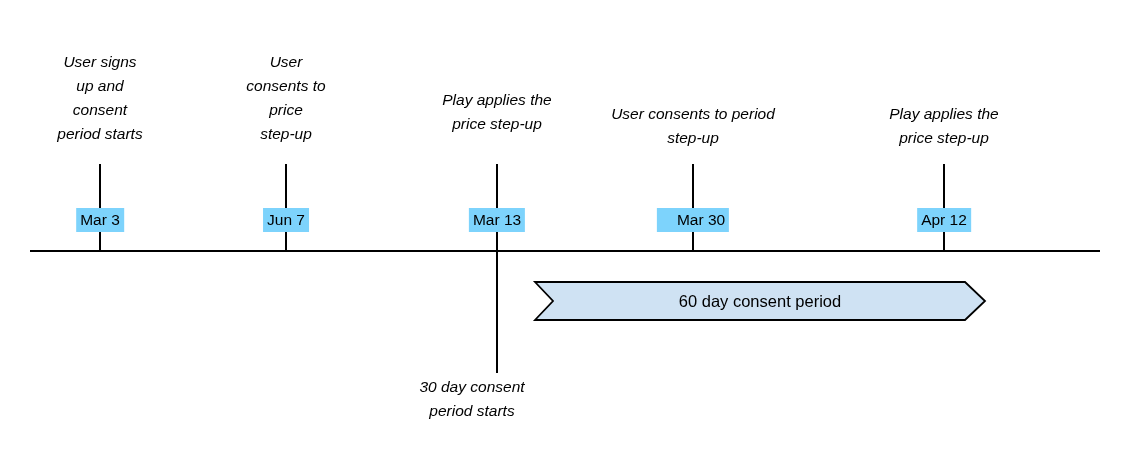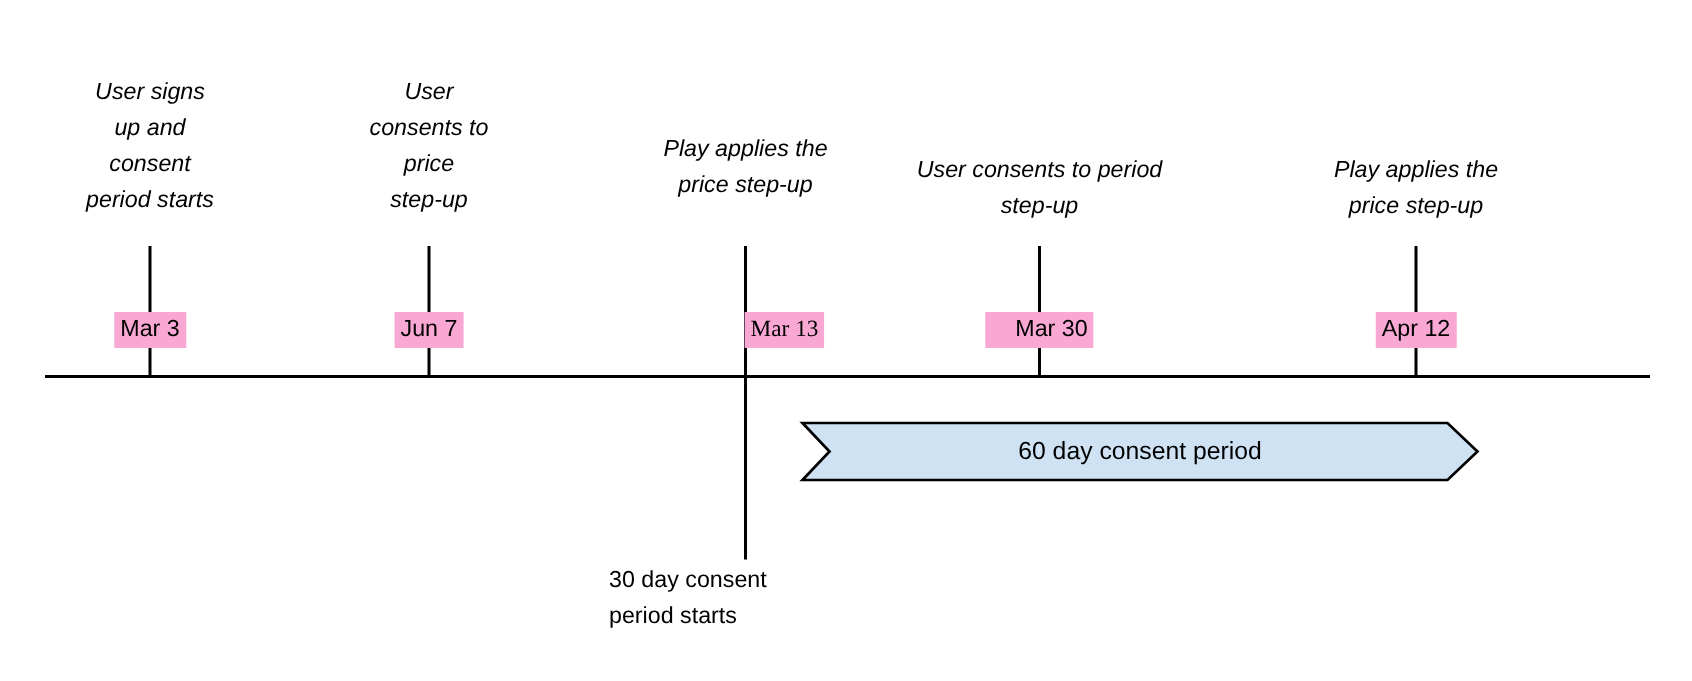--- a/index.html
+++ b/index.html
@@ -34,40 +34,40 @@
   }
   .tick {
     position: absolute;
     width: 2px;
     background: #000000;
   }
   .date-badge {
     position: absolute;
     top: 208px;
     transform: translateX(-50%);
-    background: #f9a8d4;
+    background: #7dd3fc;
     font-size: 15.5px;
     line-height: 20px;
     padding: 2px 4px;
     white-space: nowrap;
   }
   
   .e1-label { left: 30px;  top: 50px;  width: 140px; }
   .e2-label { left: 225px; top: 50px;  width: 122px; }
   .e3-label { left: 417px; top: 88px;  width: 160px; }
   .e4-label { left: 593px; top: 102px; width: 200px; }
   .e5-label { left: 864px; top: 102px; width: 160px; }
   .e1-tick { left: 99px;  top: 164px; height: 86px; }
   .e2-tick { left: 285px; top: 164px; height: 86px; }
   .e3-tick { left: 496px; top: 164px; height: 209px; }
   .e4-tick { left: 692px; top: 164px; height: 86px; }
   .e5-tick { left: 943px; top: 164px; height: 86px; }
   .e1-date { left: 100px; }
   .e2-date { left: 286px; }
-  .e3-date { left: 523px; font-family: Liberation Serif, serif; }
+  .e3-date { left: 497px; }
   .e4-date { left: 693px; padding-left: 20px; }
   .e5-date { left: 944px; }
   
   .banner {
     position: absolute;
     top: 282px;
     height: 38px;
     display: flex;
     align-items: center;
     justify-content: center;
@@ -86,27 +86,28 @@
   .banner-label {
     position: relative;
     z-index: 1;
     font-size: 16.5px;
     white-space: nowrap;
   }
   .banner-1 { left: 100px; width: 340px; }
   .banner-2 { left: 535px; width: 450px; }
   .annotation {
     position: absolute;
-    left: 406px;
+    left: 392px;
     top: 375px;
     width: 160px;
-    text-align: left;
+    text-align: center;
     white-space: pre-line;
     font-size: 15.5px;
     line-height: 24px;
+    font-style: italic;
   }
 </style>
 </head>
 <body>
 
 <div class="canvas">
 
   <div class="timeline-line"></div>
 
   <div class="event">

